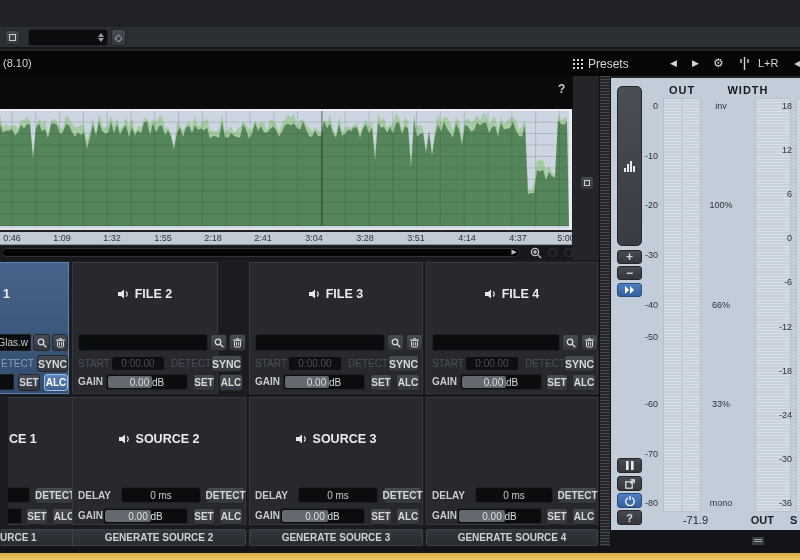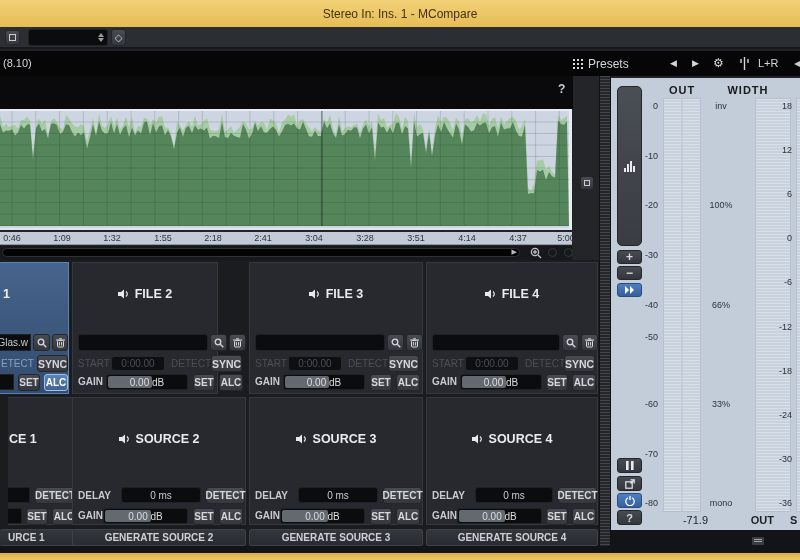--- a/index.html
+++ b/index.html
@@ -37,23 +37,20 @@
            border-left:1px solid #111;border-right:1px solid #111;}
   .genbtn{background:linear-gradient(#33363c,#282b30);border:1px solid #3d4148;border-radius:2px;
           color:#cfd1d4;font-size:10px;font-weight:bold;display:flex;align-items:center;justify-content:center;overflow:hidden;}
   svg{display:block;}
 </style>
 </head>
 <body>
 
 <div class="stage">
 
-  <div class="abs titlebar">
-    <span>Stereo In: Ins. 1 - MCompare</span>
-  </div>
 
   <div class="abs toolbar2">
     <div class="abs btn" style="left:5px;top:3px;width:15px;height:15px;">
       <span class="abs" style="left:3px;top:3px;width:7px;height:7px;border:1px solid #caccd0;"></span>
     </div>
     <div class="abs field" style="left:28px;top:2px;width:80px;height:17px;">
       <span class="abs" style="right:3px;top:3px;width:0;height:0;border-left:3px solid transparent;border-right:3px solid transparent;border-bottom:4px solid #9a9da2;"></span>
       <span class="abs" style="right:3px;bottom:3px;width:0;height:0;border-left:3px solid transparent;border-right:3px solid transparent;border-top:4px solid #9a9da2;"></span>
     </div>
     <div class="abs btn" style="left:111px;top:2px;width:15px;height:17px;font-size:10px;font-weight:normal;">
@@ -413,42 +410,33 @@
     <span class="abs lab" style="left:5px;top:112px;">GAIN</span>
     <div class="abs field" style="left:30px;top:110px;width:85px;height:16px;">
       <span class="gainfill"></span>
       <span class="gaintext">0.00 dB</span>
     </div>
     <div class="abs btn" style="left:120px;top:110px;width:22px;height:17px;">SET</div>
     <div class="abs btn" style="left:146px;top:110px;width:24px;height:17px;">ALC</div>
   </div>
 
   <div class="abs panel" style="left:426px;top:397px;width:172px;height:128px;">
-    <div class="ptitle" style="top:34px;">
-      <span>
-          <svg width="12" height="10" viewBox="0 0 12 10">
-            <polygon points="0,3 3,3 6,0.5 6,9.5 3,7 0,7" fill="#e6e8ea"></polygon>
-            <path d="M8 2.5 q2.6 2.5 0 5" stroke="#e6e8ea" stroke-width="1.2" fill="none"></path>
-          </svg>
-        </span>
-      <span>SOURCE 4</span>
-    </div>
     <span class="abs lab" style="left:5px;top:92px;">DELAY</span>
     <div class="abs field center" style="left:48px;top:89px;width:78px;height:16px;">0 ms</div>
     <div class="abs btn" style="left:131px;top:89px;width:39px;height:17px;">DETECT</div>
     <span class="abs lab" style="left:5px;top:112px;">GAIN</span>
     <div class="abs field" style="left:30px;top:110px;width:85px;height:16px;">
       <span class="gainfill"></span>
       <span class="gaintext">0.00 dB</span>
     </div>
     <div class="abs btn" style="left:119px;top:110px;width:22px;height:17px;">SET</div>
     <div class="abs btn" style="left:145px;top:110px;width:24px;height:17px;">ALC</div>
   </div>
 
-  <div class="abs genbtn" style="left:0;top:529px;width:85px;height:17px;justify-content:flex-start;padding-left:8px;border-left:none;">URCE 1</div>
+  <div class="abs genbtn" style="left:0;top:529px;width:85px;height:17px;justify-content:flex-start;padding-left:0;border-left:none;">URCE 1</div>
   <div class="abs genbtn" style="left:72px;top:529px;width:174px;height:17px;text-align:center;">GENERATE SOURCE 2</div>
   <div class="abs genbtn" style="left:249px;top:529px;width:174px;height:17px;">GENERATE SOURCE 3</div>
   <div class="abs genbtn" style="left:426px;top:529px;width:172px;height:17px;">GENERATE SOURCE 4</div>
 
   <div class="abs vscroll" style="left:599px;top:76px;width:12px;height:476px;"></div>
 
   <div class="abs" style="left:611px;top:78px;width:189px;height:452px;background:#c3cdd9;"></div>
 
   <div class="abs" style="left:617px;top:86px;width:25px;height:160px;background:linear-gradient(#4a4e55,#393c42);border:1px solid #25272b;border-radius:5px;">
     <span class="abs" style="left:6px;top:74px;">

